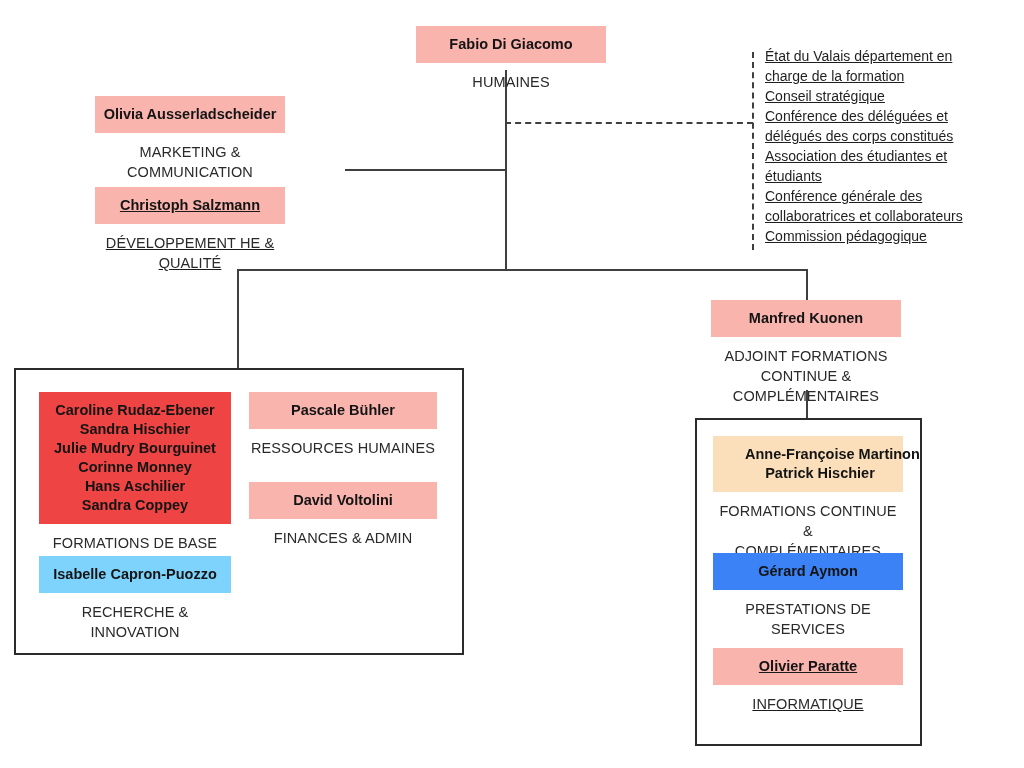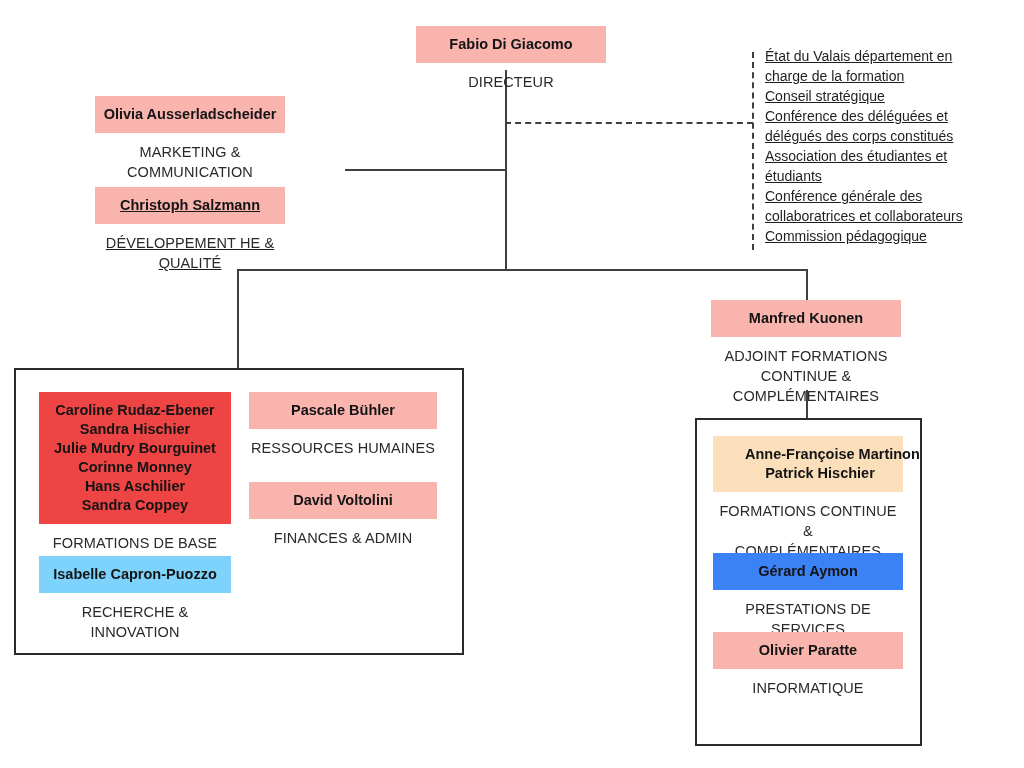--- a/index.html
+++ b/index.html
@@ -104,21 +104,21 @@
   <div class="conn conn-v" style="left:806px; top:390px; height:29px;"></div>
 
   <div class="panel" style="left:14px; top:368px; width:450px; height:287px;"></div>
   <div class="panel" style="left:695px; top:418px; width:227px; height:328px;"></div>
 
   <div class="node" style="left:416px; top:26px; width:190px;">
     <div class="node-box fill-pink">
       <span class="nm">Fabio Di Giacomo</span>
     </div>
     <div class="node-role">
-      <span class="rl">DIRECTEUR</span>
+      <span class="rl">HUMAINES</span>
     </div>
   </div>
 
   <div class="node" style="left:95px; top:96px; width:190px;">
     <div class="node-box fill-pink">
       <span class="nm">Olivia Ausserladscheider</span>
     </div>
     <div class="node-role">
       <span class="rl">MARKETING &amp; COMMUNICATION</span>
     </div>
@@ -210,21 +210,21 @@
 
   <div class="node" style="left:713px; top:553px; width:190px;">
     <div class="node-box fill-yellow">
       <span class="nm">Gérard Aymon</span>
     </div>
     <div class="node-role">
       <span class="rl">PRESTATIONS DE SERVICES</span>
     </div>
   </div>
 
-  <div class="node" style="left:713px; top:632px; width:190px;">
+  <div class="node" style="left:713px; top:648px; width:190px;text-decoration:underline;">
     <div class="node-box fill-pink">
       <span class="nm">Olivier Paratte</span>
     </div>
     <div class="node-role">
       <span class="rl">INFORMATIQUE</span>
     </div>
   </div>
 
 </div>
 

